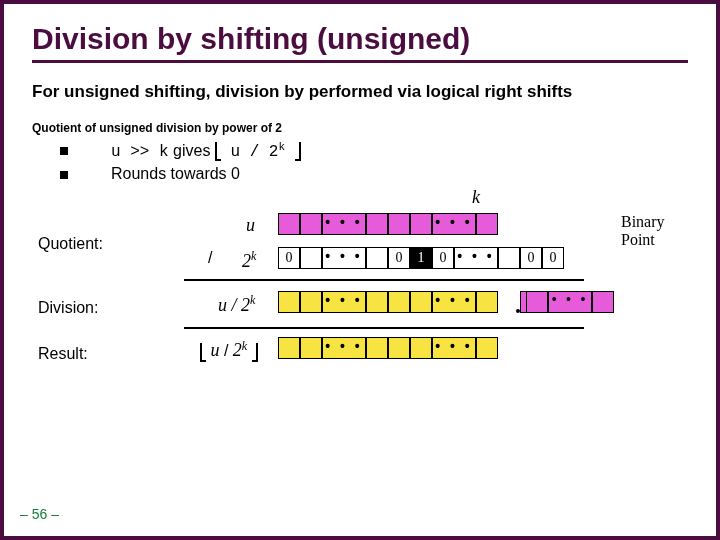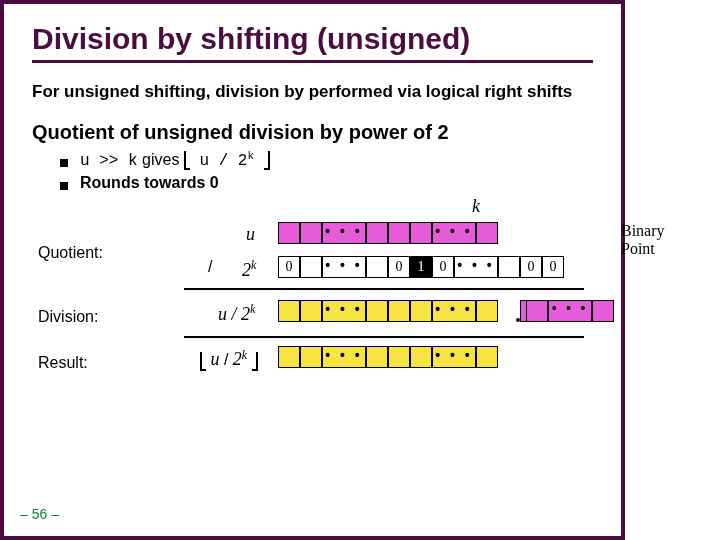--- a/index.html
+++ b/index.html
@@ -1,22 +1,22 @@
 <!DOCTYPE html>
 <html><head>
 <meta charset="utf-8">
 <style>
   * { margin:0; padding:0; box-sizing:border-box; }
   body { width:720px; height:540px; background:#fff; font-family:Arial, Helvetica, sans-serif; position:relative; overflow:hidden; }
-  .slide { width:625px; height:540px; border:4px solid #4b0d3f; position:relative; padding:18px 28px 0 28px; }
+  .slide { width:720px; height:540px; border:4px solid #4b0d3f; position:relative; padding:18px 28px 0 28px; }
   .title { color:#4b0d3f; font-size:30px; font-weight:bold; margin-bottom:4px; }
   .rule { height:3px; background:#4b0d3f; margin:2px 0 18px 0; }
   .body1 { font-size:17px; font-weight:bold; color:#000; line-height:1.3; margin-bottom:18px; max-width:640px; }
-  .body2 { font-size:20px; font-weight:bold; color:#000; margin-bottom:6px; }
-  .bul { display:flex; align-items:center; margin-left:28px; margin-bottom:4px; font-size:16px; }
+  .body2 { font-size:12px; font-weight:bold; color:#000; margin-bottom:6px; }
+  .bul { display:flex; align-items:flex-start; margin-left:28px; margin-bottom:4px; font-size:16px;gap:31px; }
   .sq { width:8px; height:8px; background:#000; margin-top:6px; margin-right:12px; flex:none; }
   .mono { font-family:"Courier New", monospace; }
   .sup { font-size:11px; vertical-align:super; }
   .floorL, .floorR { display:inline-block; position:relative; width:6px; height:18px; vertical-align:-4px; }
   .floorL::before, .floorR::before { content:""; position:absolute; width:2px; height:18px; background:#000; }
   .floorL::before { left:0; } .floorR::before { right:0; }
   .floorL::after, .floorR::after { content:""; position:absolute; bottom:-1px; width:6px; height:2px; background:#000; }
   .floorL::after { left:0; } .floorR::after { right:0; }
   .diagram { position:relative; margin-top:8px; height:230px; }
   .lbl { font-size:16px; position:absolute; }
@@ -48,21 +48,21 @@
 
   <div class="bul">
     <div class="sq"></div>
     <div>
       <span class="mono">u &gt;&gt; k</span><span> gives </span><span class="floorL"></span><span class="mono"> u / 2</span><span class="mono sup">k</span><span class="mono">&nbsp;</span><span class="floorR"></span>
     </div>
   </div>
 
   <div class="bul">
     <div class="sq"></div>
-    <div style="font-weight:bold">Rounds towards 0</div>
+    <div style="font-weight:normal">Rounds towards 0</div>
   </div>
 
   <div class="diagram">
 
     <div class="lbl it" style="left:440px; top:-4px;">k</div>
 
     <div class="lbl" style="left:589px; top:22px; font-family:'Times New Roman',serif;">Binary Point</div>
 
     <div class="rowlbl" style="top:44px;">Quotient:</div>
     <div class="rowlbl" style="top:108px;">Division:</div>

